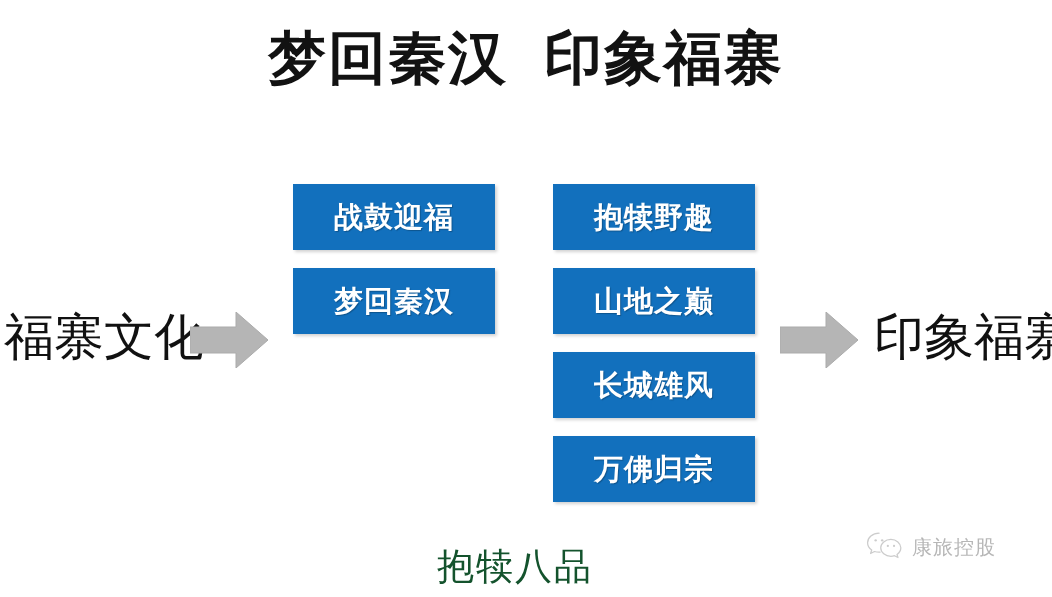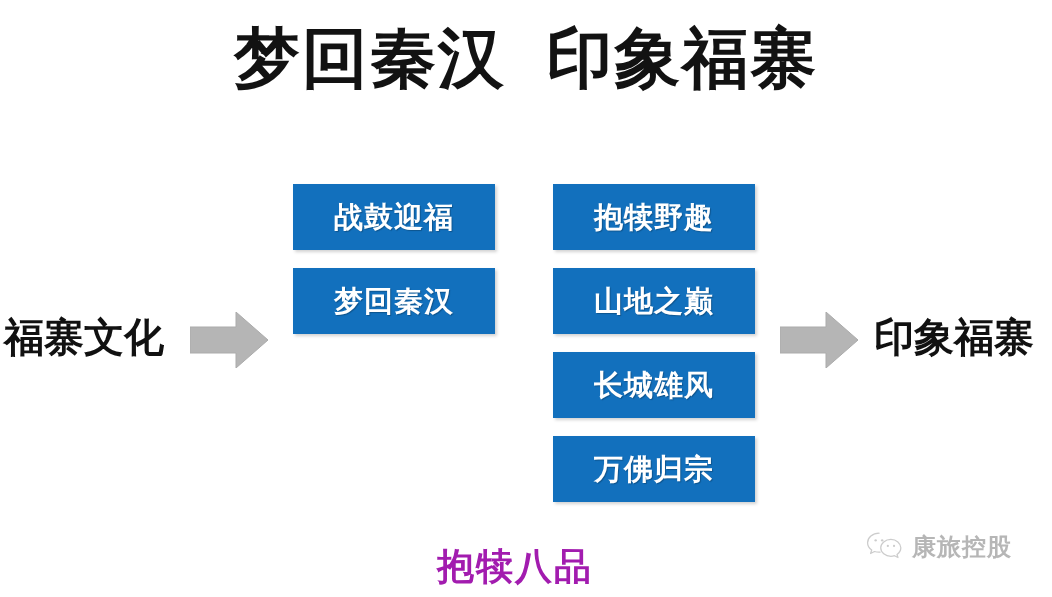--- a/index.html
+++ b/index.html
@@ -17,34 +17,34 @@
     background: #ffffff;
   }
 
   
   .slide-title {
     position: absolute;
     left: 0;
     top: 22px;
     width: 1052px;
     text-align: center;
-    font-size: 66px;
+    font-size: 58px;
     line-height: 72px;
     font-weight: 700;
     color: #121212;
     letter-spacing: 2px;
     white-space: pre;
   }
 
   
   .side-label {
     position: absolute;
-    font-size: 40px;
+    font-size: 50px;
     line-height: 48px;
-    font-weight: 700;
+    font-weight: 400;
     color: #111111;
     letter-spacing: 0px;
     white-space: nowrap;
   }
   .side-label.left  { left: 4px;  top: 313px; }
   .side-label.right { left: 874px; top: 313px; }
 
   
   .block-arrow {
     position: absolute;
@@ -86,45 +86,44 @@
     white-space: nowrap;
     text-shadow: 1px 1px 1px rgba(0,0,0,0.25);
   }
   
   .caption-inner {
     position: absolute;
     left: 437px;
     top: 544px;
     font-size: 37px;
     line-height: 46px;
-    font-weight: 700;
-    color: #a21caf;
+    font-weight: 400;
+    color: #14532d;
     letter-spacing: 2px;
     white-space: nowrap;
     text-align: center;
   }
 
   
   .watermark {
     position: absolute;
     left: 866px;
     top: 531px;
     display: flex;
     align-items: center;
     gap: 8px;
     opacity: 0.72;
   }
   .watermark .wechat-icon { width: 38px; height: 32px; display: block; }
   .watermark-text {
-    font-size: 24px;
+    font-size: 20px;
     line-height: 30px;
     color: #9a9a9a;
     letter-spacing: 1px;
     white-space: nowrap;
-    font-weight: bold;
   }
 </style>
 </head>
 <body>
 
 <div class="slide-title">梦回秦汉  印象福寨</div>
 
 <div class="side-label left">福寨文化</div>
 
 <div class="block-arrow left">

